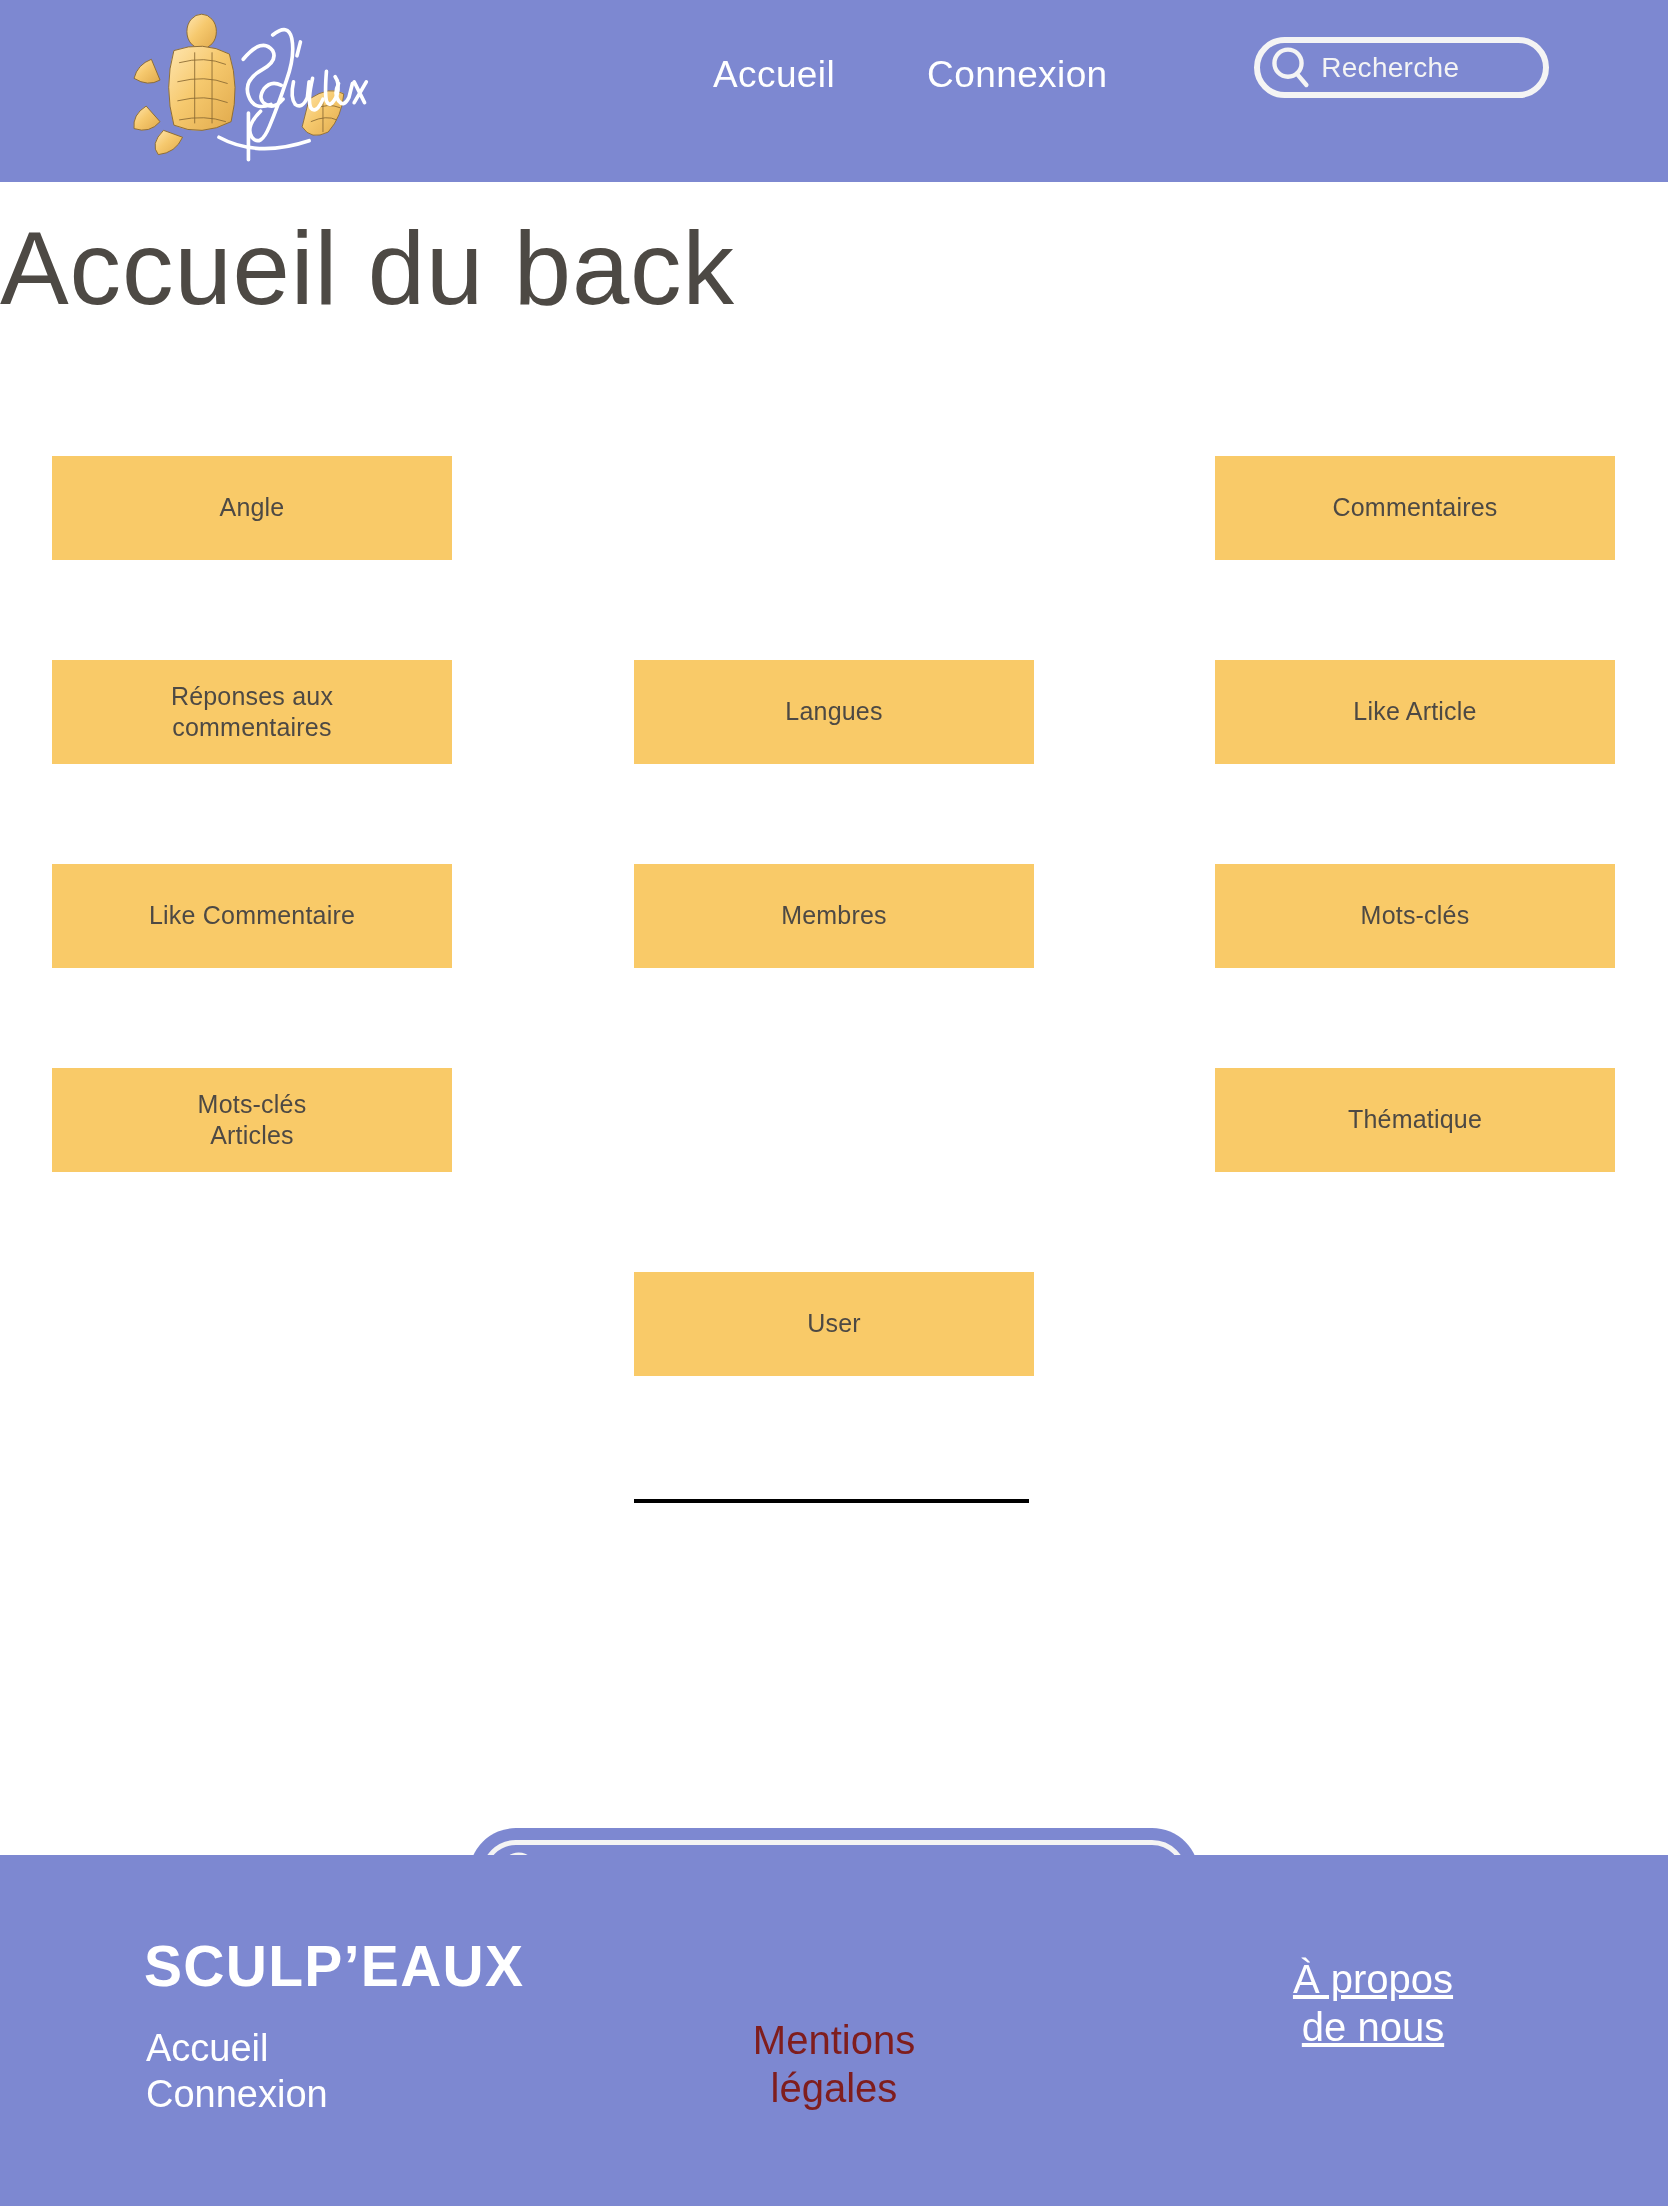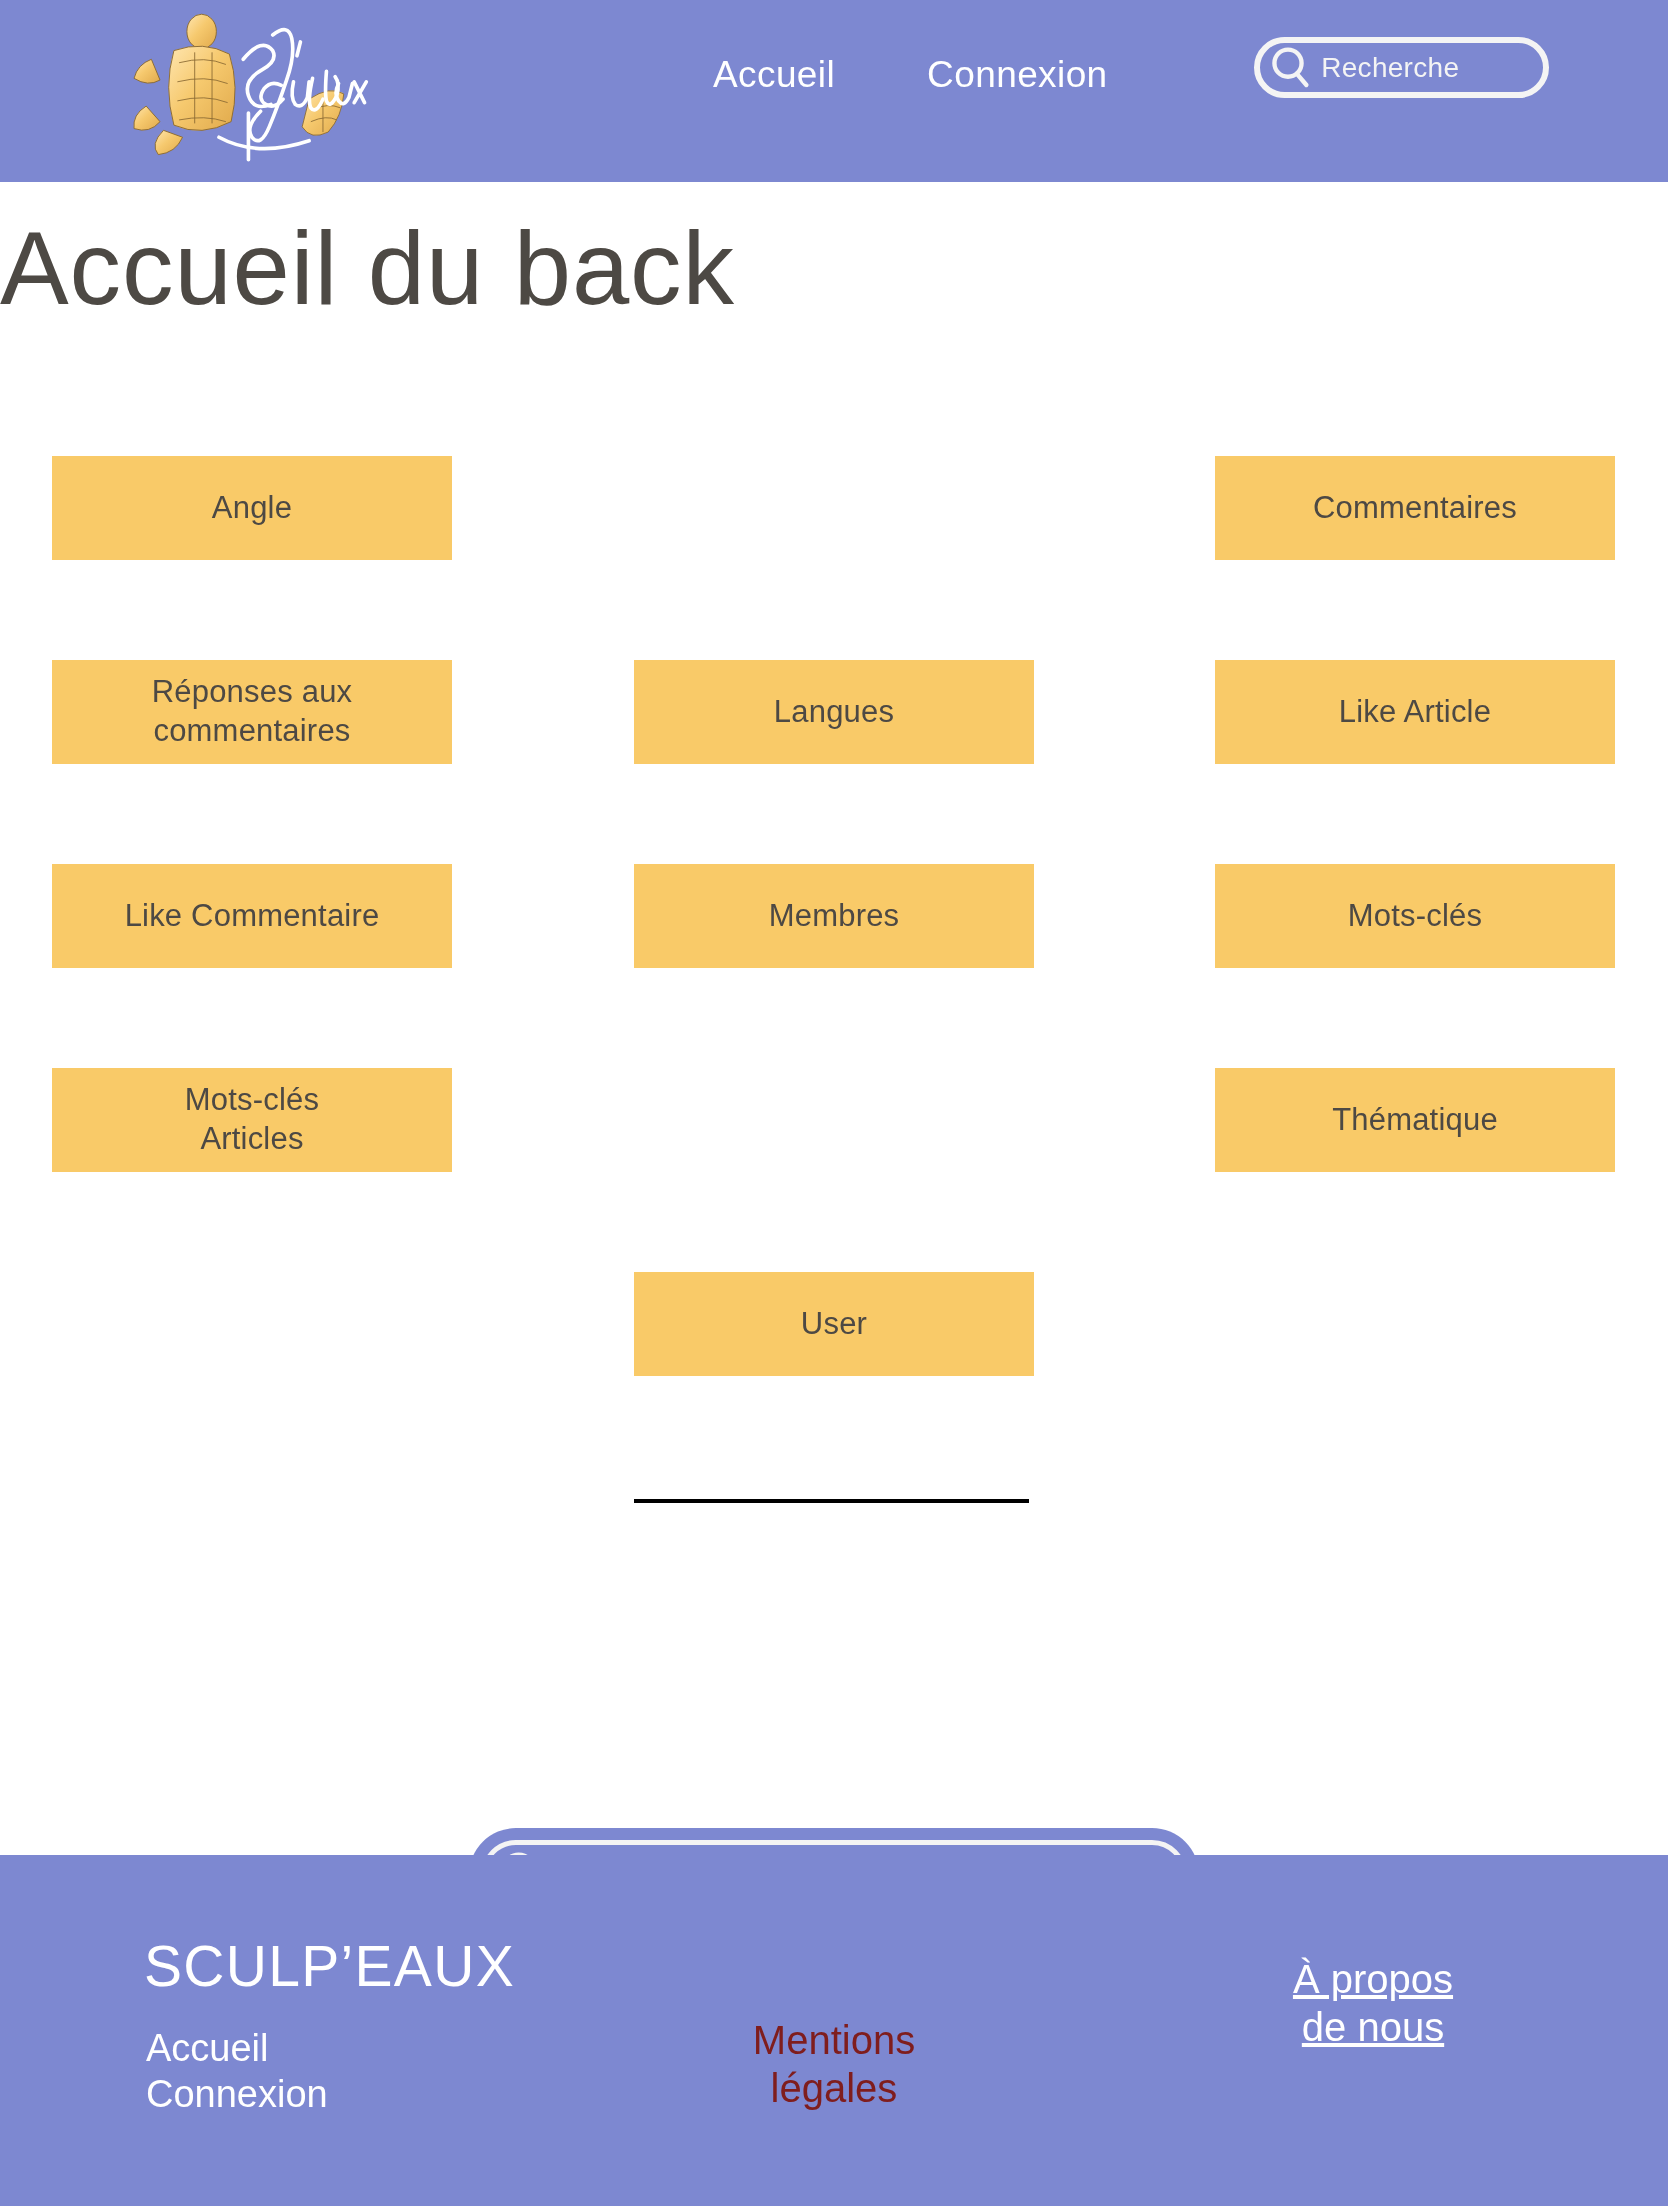--- a/index.html
+++ b/index.html
@@ -105,21 +105,21 @@
   }
   .btn {
     position: absolute;
     height: 104px;
     background: #f9ca68;
     color: #4d4944;
     display: flex;
     align-items: center;
     justify-content: center;
     text-align: center;
-    font-size: 31px;
+    font-size: 25px;
     font-weight: 300;
     line-height: 1.25;
     letter-spacing: 0.2px;
     border: none;
     cursor: pointer;
     font-family: "Liberation Sans", sans-serif;
     padding: 0 5.2px;
   }
   .col-1 { left: 52px;   width: 400px; }
   .col-2 { left: 634px;  width: 400px; }
@@ -179,21 +179,21 @@
     width: 1669px;
     height: 351px;
     background: #7d88d1;
   }
   .footer-brand {
     position: absolute;
     left: 144px;
     top: 78px;
     color: #ffffff;
     font-size: 57px;
-    font-weight: 400;
+    font-weight: 700;
     letter-spacing: 1.3px;
     white-space: nowrap;
   }
   .footer-links {
     position: absolute;
     left: 146px;
     top: 170px;
     color: #ffffff;
     font-size: 38px;
     font-weight: 300;

